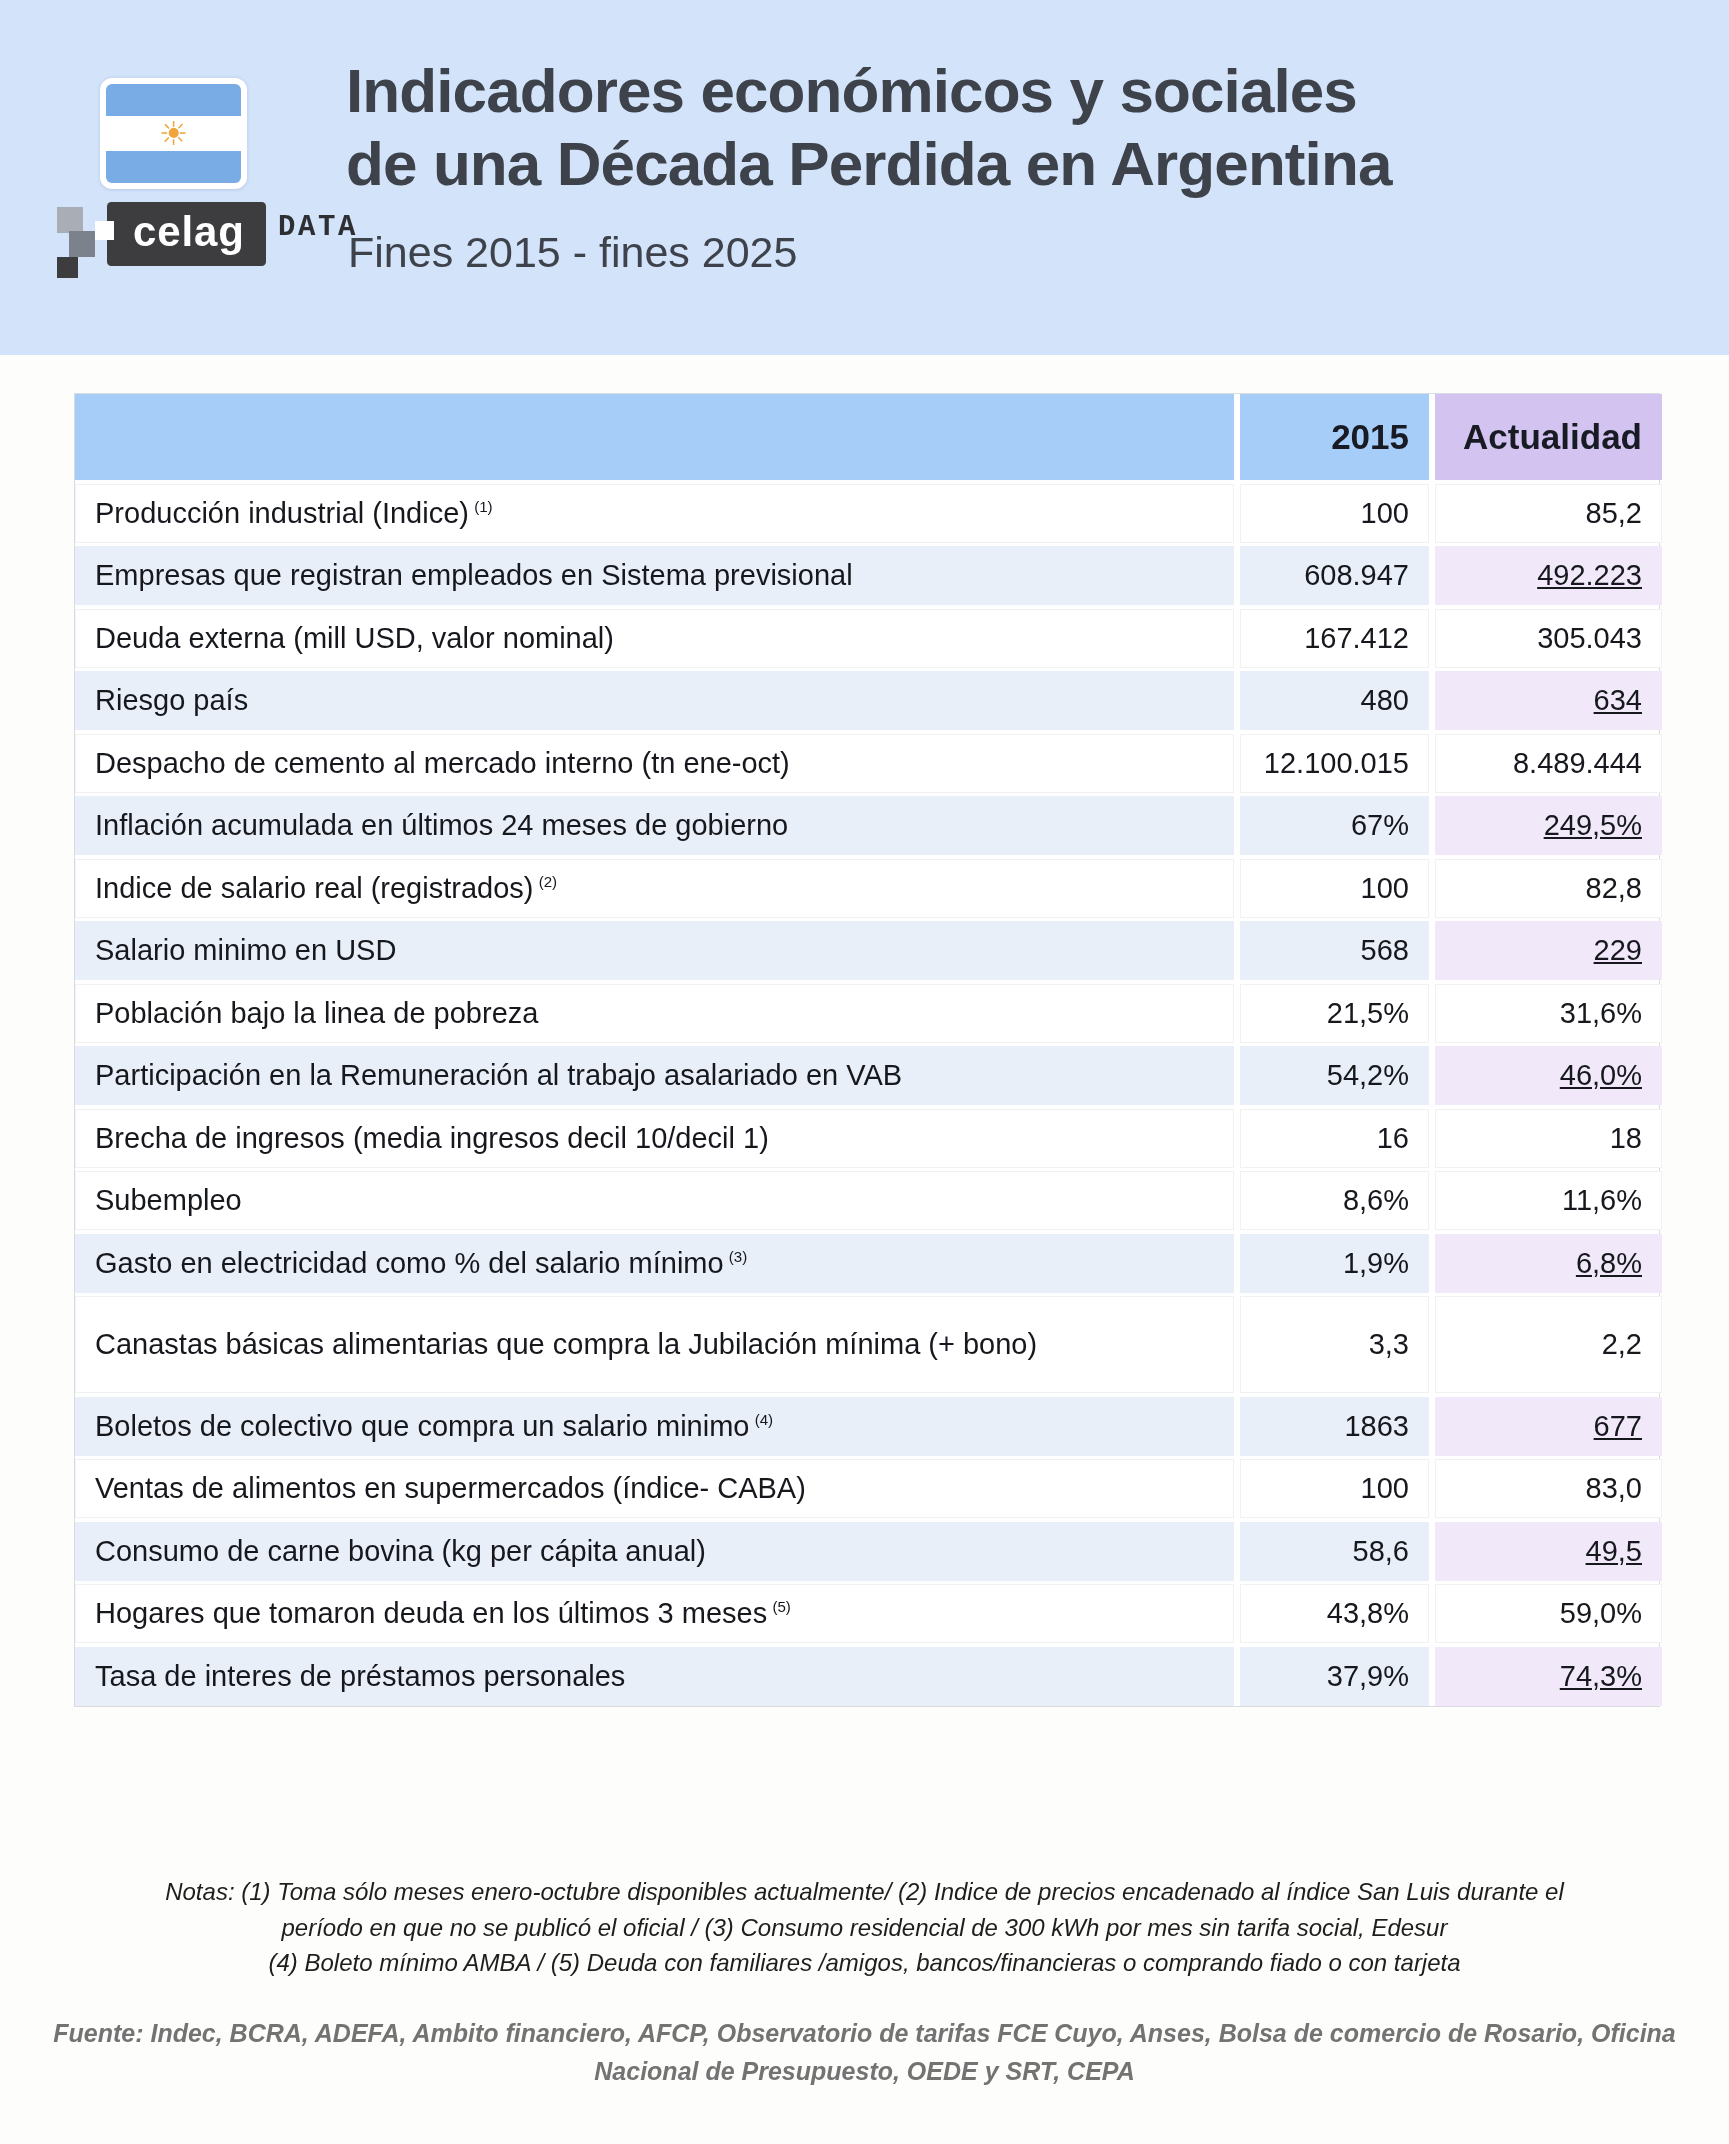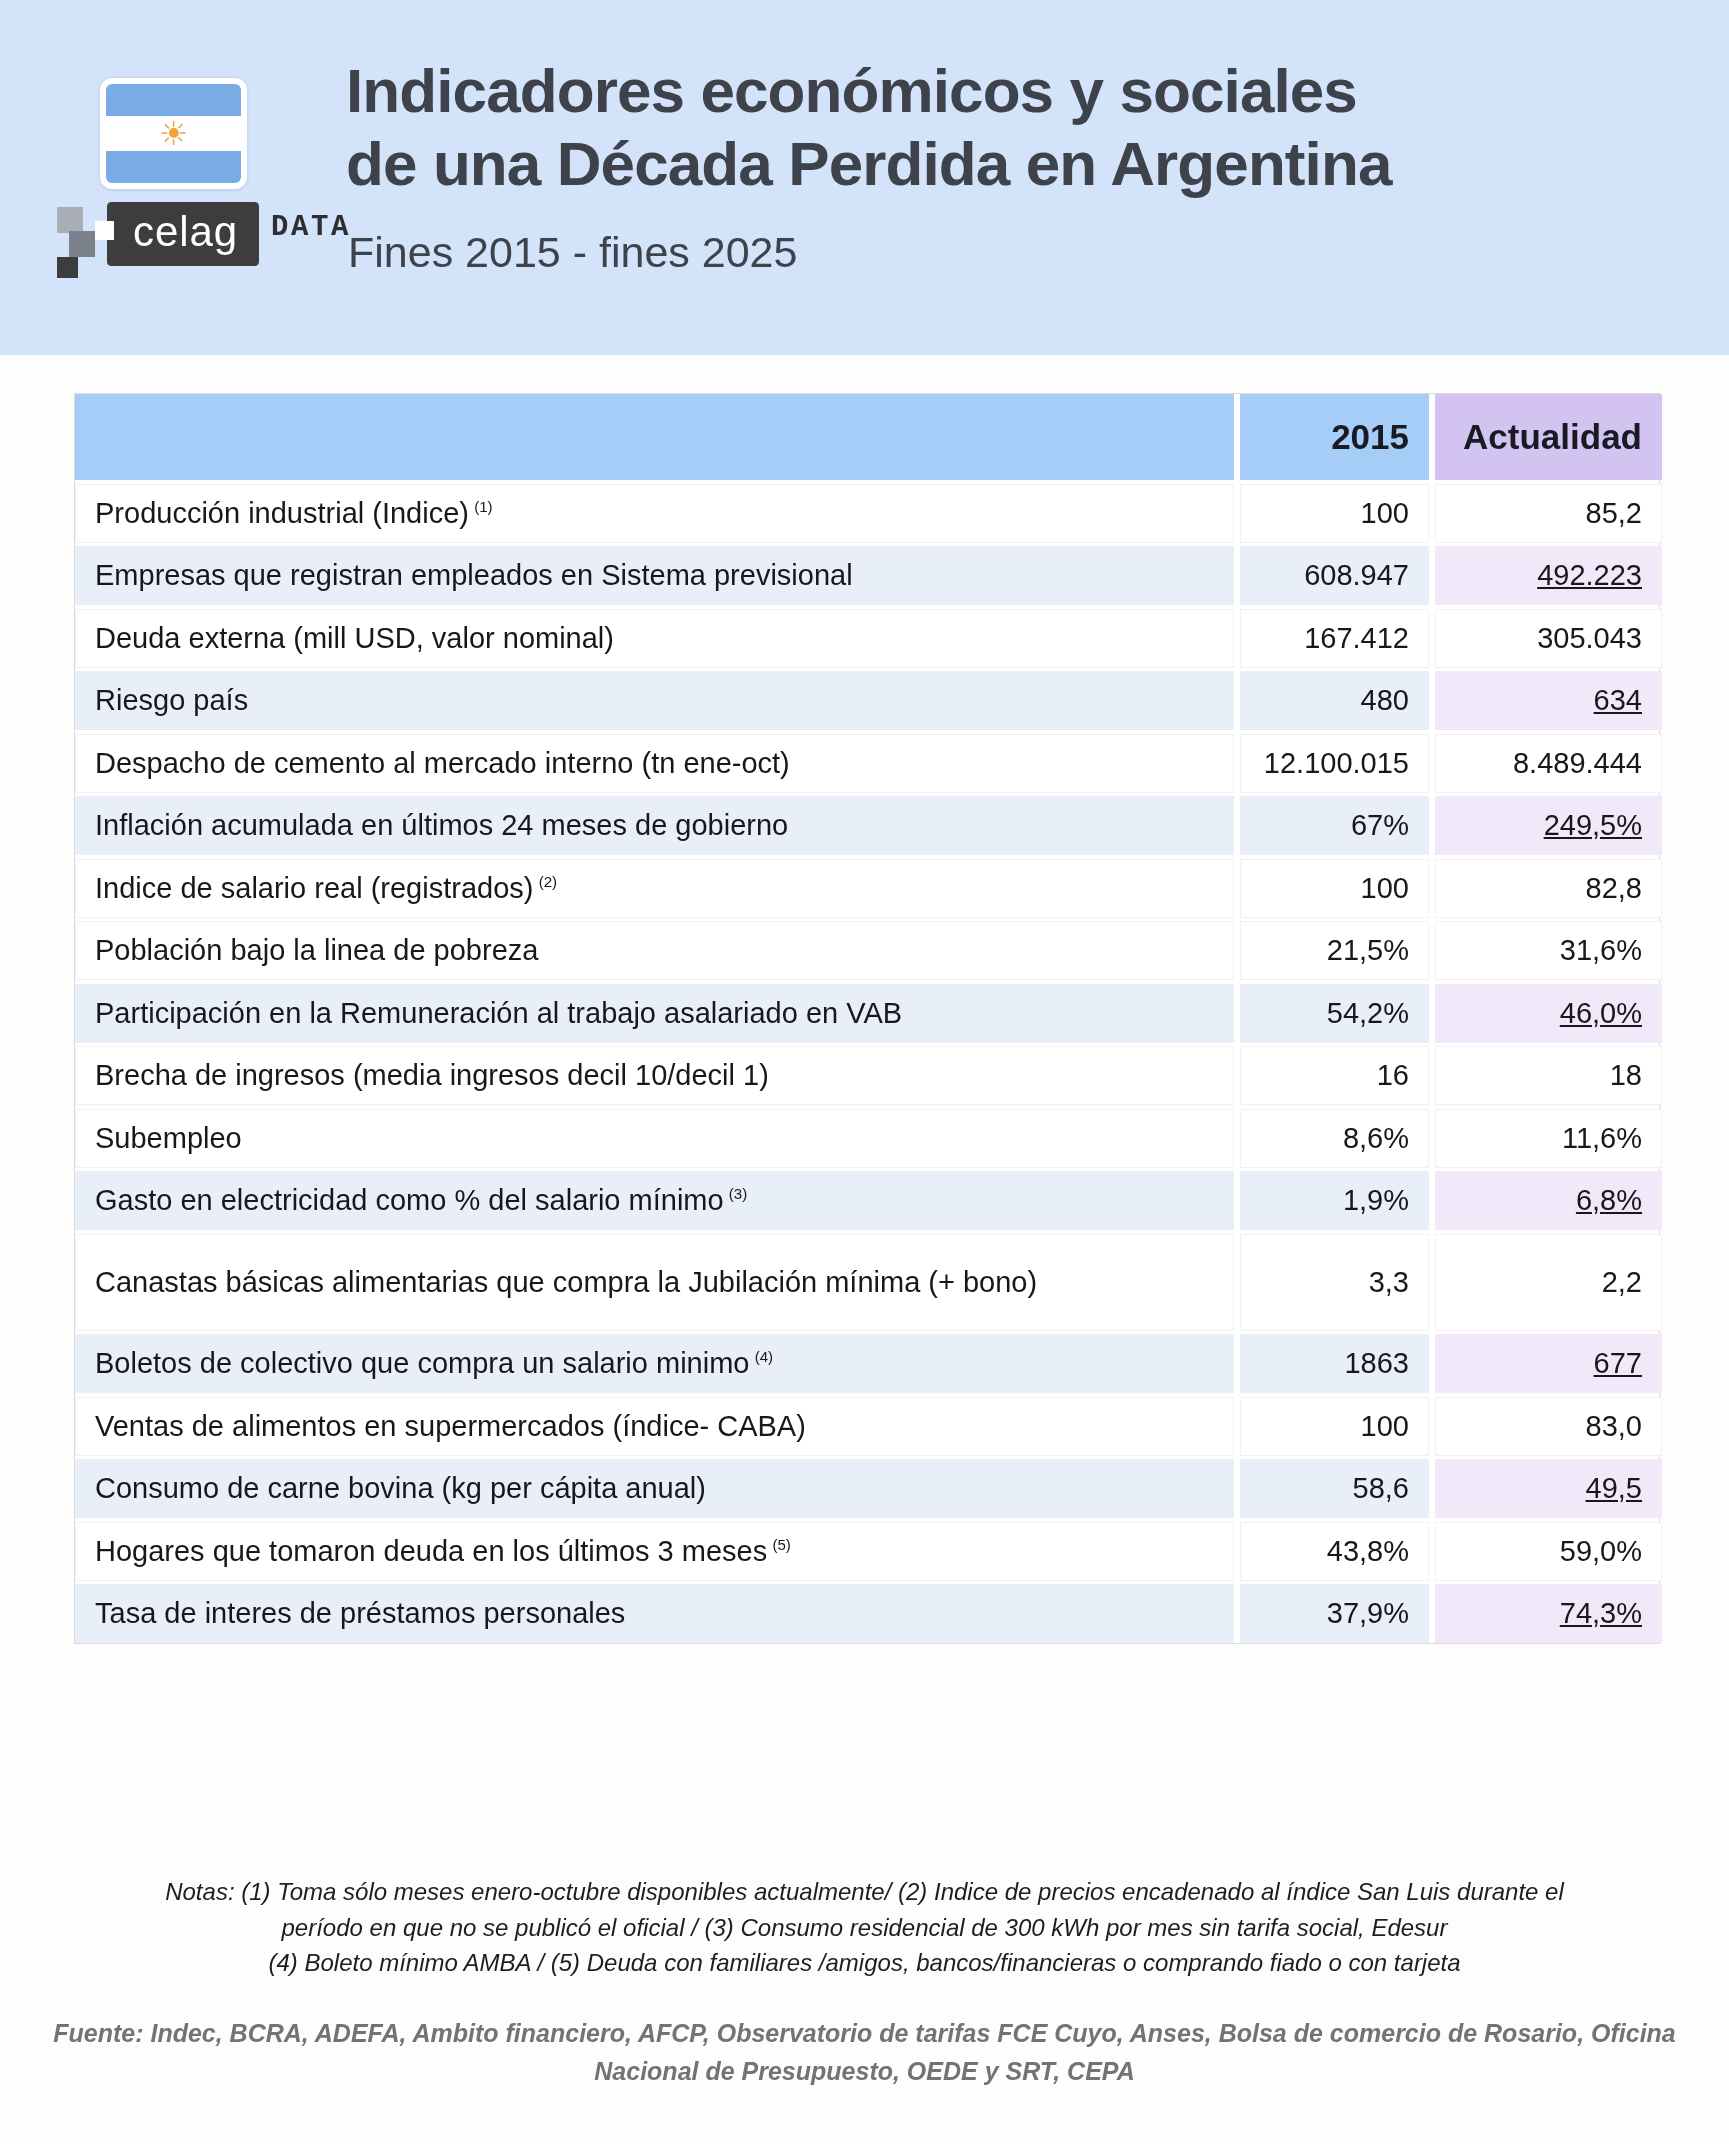--- a/index.html
+++ b/index.html
@@ -26,21 +26,21 @@
 
   .logo { position:absolute; left:57px; top:202px; display:flex; align-items:flex-start; }
   .pixels { position:relative; width:50px; height:80px; flex:0 0 50px; }
   .px { position:absolute; }
   .px1 { left:0;  top:6;  width:26px; height:26px; background:#a8adb6; top:5.2px; }
   .px2 { left:12px; top:29px; width:26px; height:26px; background:#7c828c; }
   .px3 { left:0;  top:55px; width:21px; height:21px; background:#3d3d3f; }
   .px4 { left:38px; top:19px; width:19px; height:19px; background:#ffffff; }
   .logo-box {
     background:#3d3d3f; border-radius:4.3px; padding:7px 21px 10.4px 26px;
-    color:#ffffff; font-weight:normal; font-size:42px; letter-spacing:0.9px; line-height:1.1;
+    color:#ffffff; font-weight:bold; font-size:42px; letter-spacing:0.9px; line-height:1.1;
   }
   .logo-data {
     font-family:"Liberation Mono", monospace; font-weight:bold;
     font-size:29px; color:#2e2f33; margin-left:12px; margin-top:8.6px; letter-spacing:2.6px;
   }
 
   .title {
     position:absolute; left:346px; top:55px;
     font-size:62px; font-weight:bold; color:#3e424a;
     line-height:1.17; letter-spacing:-0.9px; white-space:nowrap;
@@ -170,20 +170,27 @@
           <div class="cell cell-2015 num">67%</div>
           <div class="cell cell-actual num">249,5%</div>
         </div>
         <div class="trow">
           <div class="cell cell-label">
             <span>Indice de salario real (registrados)<sup>(2)</sup></span>
           </div>
           <div class="cell cell-2015 num">100</div>
           <div class="cell cell-actual num">82,8</div>
         </div>
+        <div class="trow striped">
+          <div class="cell cell-label">
+            <span>Salario minimo en USD</span>
+          </div>
+          <div class="cell cell-2015 num">568</div>
+          <div class="cell cell-actual num">229</div>
+        </div>
         <div class="trow">
           <div class="cell cell-label">
             <span>Población bajo la linea de pobreza</span>
           </div>
           <div class="cell cell-2015 num">21,5%</div>
           <div class="cell cell-actual num">31,6%</div>
         </div>
         <div class="trow striped">
           <div class="cell cell-label">
             <span>Participación en la Remuneración al trabajo asalariado en VAB</span>

